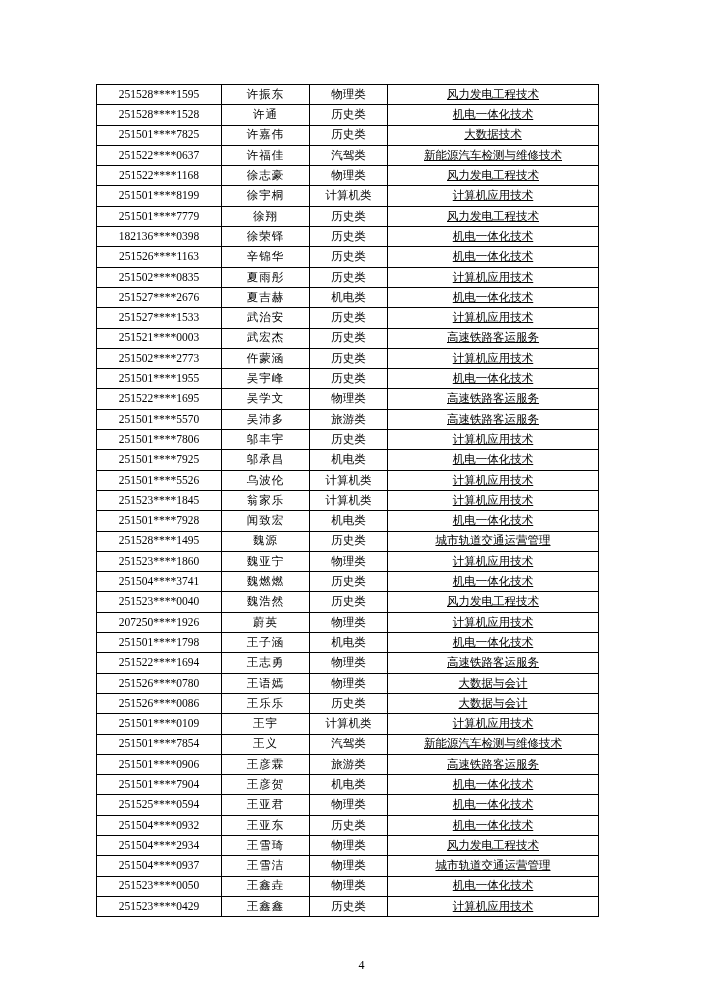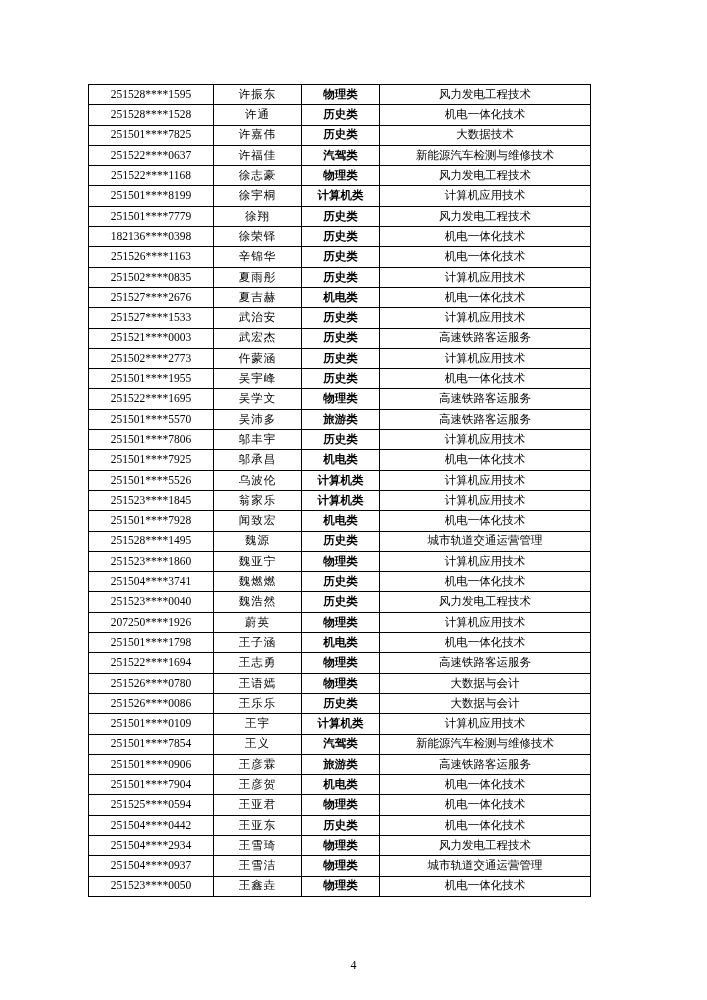--- a/index.html
+++ b/index.html
@@ -12,20 +12,21 @@
     height: 1000px;
     font-family: "Liberation Serif", "DejaVu Serif", serif;
     position: relative;
     overflow: hidden;
   }
   .page {
     position: relative;
     width: 617px;
     height: 1000px;
     box-sizing: border-box;
+    margin-left: 8px;
   }
   .table-wrap {
     position: absolute;
     left: 88px;
     top: 84px;
     width: 502px;
   }
   table.roster {
     border-collapse: collapse;
     width: 502px;
@@ -51,24 +52,24 @@
   td.id-cell {
     font-family: "Liberation Serif", "DejaVu Serif", serif;
     letter-spacing: 0px;
     font-size: 11.5px;
   }
   td.name-cell {
     letter-spacing: 1px;
   }
   td.cat-cell {
     font-size: 11.5px;
-    font-weight: bold;
   }
   td.major-cell {
     font-size: 11.5px;
+    text-decoration: underline;
   }
   .page-number {
     position: absolute;
     left: 0;
     top: 958px;
     width: 707px;
     text-align: center;
     font-size: 12px;
     font-family: "Liberation Serif", "DejaVu Serif", serif;
     color: #000000;
@@ -298,21 +299,21 @@
             <td class="cat-cell">机电类</td>
             <td class="major-cell">机电一体化技术</td>
           </tr>
           <tr>
             <td class="id-cell">251525****0594</td>
             <td class="name-cell">王亚君</td>
             <td class="cat-cell">物理类</td>
             <td class="major-cell">机电一体化技术</td>
           </tr>
           <tr>
-            <td class="id-cell">251504****0442</td>
+            <td class="id-cell">251504****0932</td>
             <td class="name-cell">王亚东</td>
             <td class="cat-cell">历史类</td>
             <td class="major-cell">机电一体化技术</td>
           </tr>
           <tr>
             <td class="id-cell">251504****2934</td>
             <td class="name-cell">王雪琦</td>
             <td class="cat-cell">物理类</td>
             <td class="major-cell">风力发电工程技术</td>
           </tr>
@@ -320,20 +321,26 @@
             <td class="id-cell">251504****0937</td>
             <td class="name-cell">王雪洁</td>
             <td class="cat-cell">物理类</td>
             <td class="major-cell">城市轨道交通运营管理</td>
           </tr>
           <tr>
             <td class="id-cell">251523****0050</td>
             <td class="name-cell">王鑫垚</td>
             <td class="cat-cell">物理类</td>
             <td class="major-cell">机电一体化技术</td>
+          </tr>
+          <tr>
+            <td class="id-cell">251523****0429</td>
+            <td class="name-cell">王鑫鑫</td>
+            <td class="cat-cell">历史类</td>
+            <td class="major-cell">计算机应用技术</td>
           </tr>
         </tbody>
     </table>
   </div>
 
   <div class="page-number">4</div>
 
 </div>
 
 </body></html>

